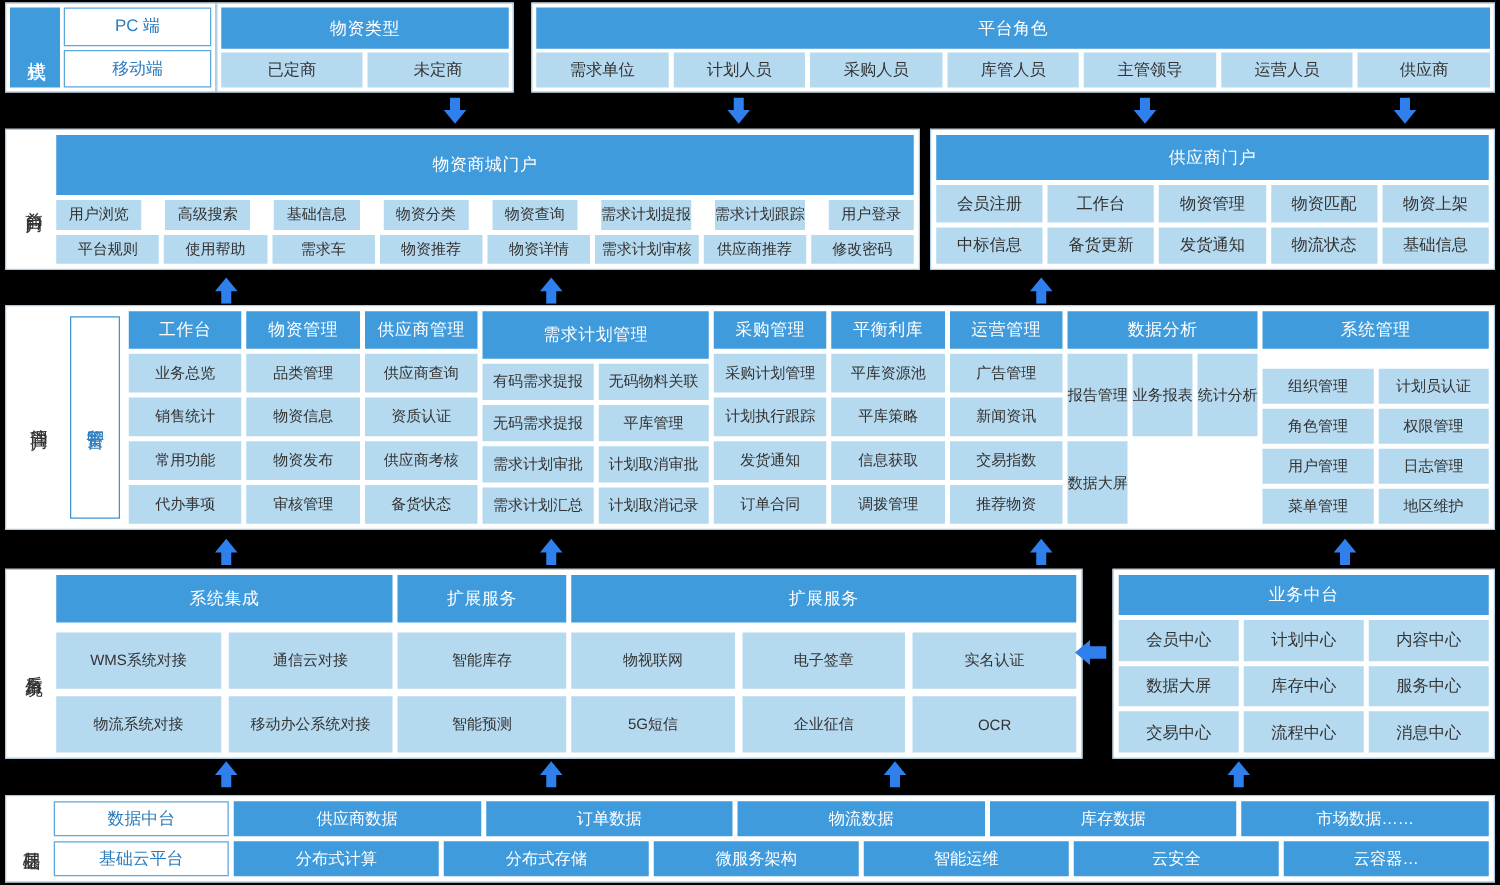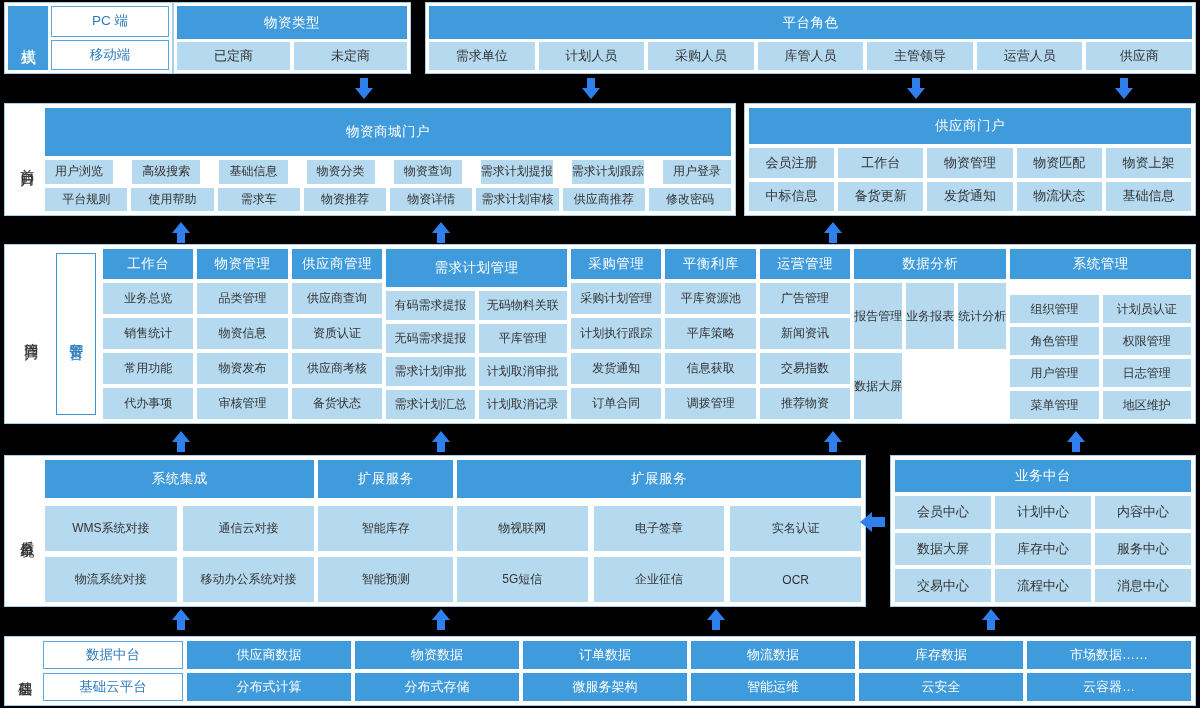--- a/index.html
+++ b/index.html
@@ -366,21 +366,20 @@
 
   <div class="band" style="left:4px; top:636px; width:1192px; height:70px; padding:4px;">
     <div class="sidelabel" style="width:32px;">基础层</div>
     <div class="group" style="width:140px; gap:4px; margin-left:2px;">
       <div class="whitecell" style="flex:1;">数据中台</div>
       <div class="whitecell" style="flex:1;">基础云平台</div>
     </div>
     <div class="group" style="flex:1; gap:4px; margin-left:4px;">
       <div id="found-r1" style="display:flex; gap:4px; flex:1;">
           <div class="cell solid" style="flex: 1 1 0%; background: rgb(63, 155, 220); color: rgb(255, 255, 255);">供应商数据</div>
-          <div class="cell solid" style="flex: 1 1 0%; background: rgb(63, 155, 220); color: rgb(255, 255, 255);">物资数据</div>
           <div class="cell solid" style="flex: 1 1 0%; background: rgb(63, 155, 220); color: rgb(255, 255, 255);">订单数据</div>
           <div class="cell solid" style="flex: 1 1 0%; background: rgb(63, 155, 220); color: rgb(255, 255, 255);">物流数据</div>
           <div class="cell solid" style="flex: 1 1 0%; background: rgb(63, 155, 220); color: rgb(255, 255, 255);">库存数据</div>
           <div class="cell solid" style="flex: 1 1 0%; background: rgb(63, 155, 220); color: rgb(255, 255, 255);">市场数据……</div>
         </div>
       <div id="found-r2" style="display:flex; gap:4px; flex:1;">
           <div class="cell solid" style="flex: 1 1 0%; background: rgb(63, 155, 220); color: rgb(255, 255, 255);">分布式计算</div>
           <div class="cell solid" style="flex: 1 1 0%; background: rgb(63, 155, 220); color: rgb(255, 255, 255);">分布式存储</div>
           <div class="cell solid" style="flex: 1 1 0%; background: rgb(63, 155, 220); color: rgb(255, 255, 255);">微服务架构</div>
           <div class="cell solid" style="flex: 1 1 0%; background: rgb(63, 155, 220); color: rgb(255, 255, 255);">智能运维</div>

